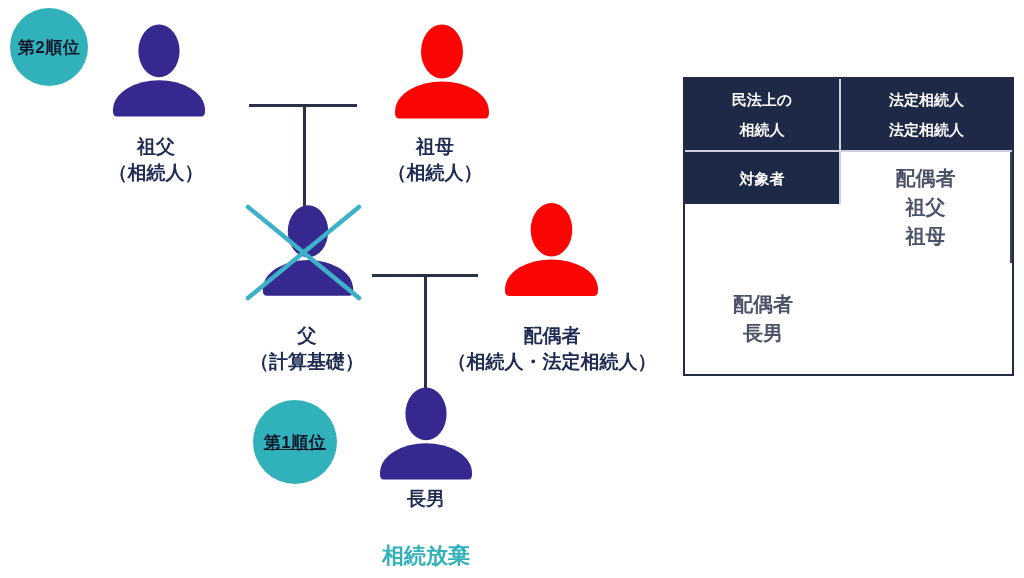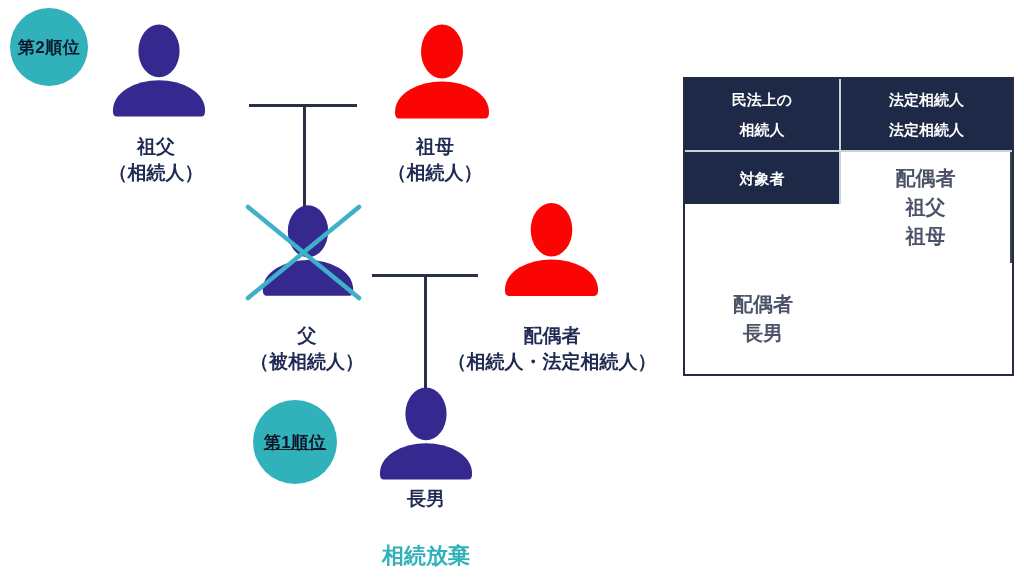--- a/index.html
+++ b/index.html
@@ -151,21 +151,21 @@
   <svg class="person-icon person-navy icon-father" viewBox="0 0 104 94" aria-hidden="true">
     <ellipse cx="52" cy="27" rx="21" ry="27" fill="currentColor"></ellipse>
     <path d="M9 94 Q5 94 5 88 Q5 74 20 65 Q34 57 52 57 Q70 57 84 65 Q99 74 99 88 Q99 94 95 94 Z" fill="currentColor"></path>
   </svg>
   <svg class="cross-svg" viewBox="0 0 119 99" aria-hidden="true">
     <line x1="4" y1="4" x2="115" y2="95"></line>
     <line x1="115" y1="4" x2="4" y2="95"></line>
   </svg>
   <div class="lbl lbl-father">
     <span>父</span>
-    <span>（被相続人）</span>
+    <span>（計算基礎）</span>
   </div>
 
   <svg class="person-icon person-red icon-spouse" viewBox="0 0 104 94" aria-hidden="true">
     <ellipse cx="52" cy="27" rx="21" ry="27" fill="currentColor"></ellipse>
     <path d="M9 94 Q5 94 5 88 Q5 74 20 65 Q34 57 52 57 Q70 57 84 65 Q99 74 99 88 Q99 94 95 94 Z" fill="currentColor"></path>
   </svg>
   <div class="lbl lbl-spouse">
     <span>配偶者</span>
     <span>（相続人・法定相続人）</span>
   </div>

